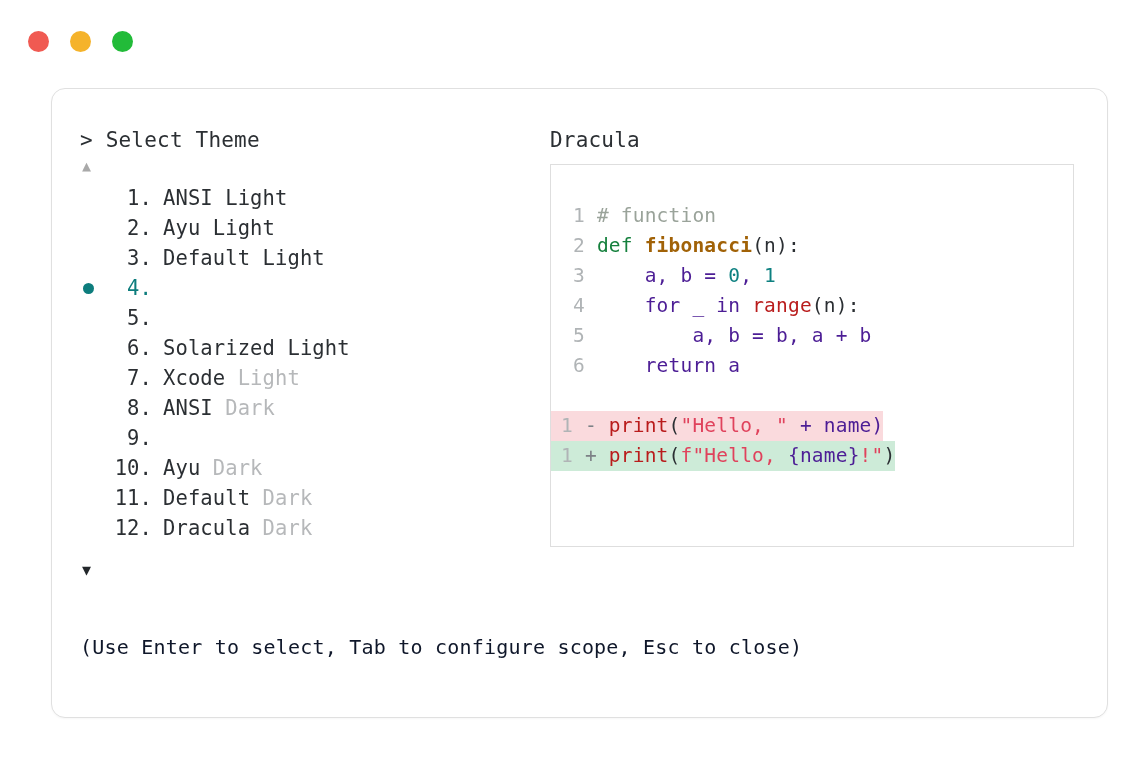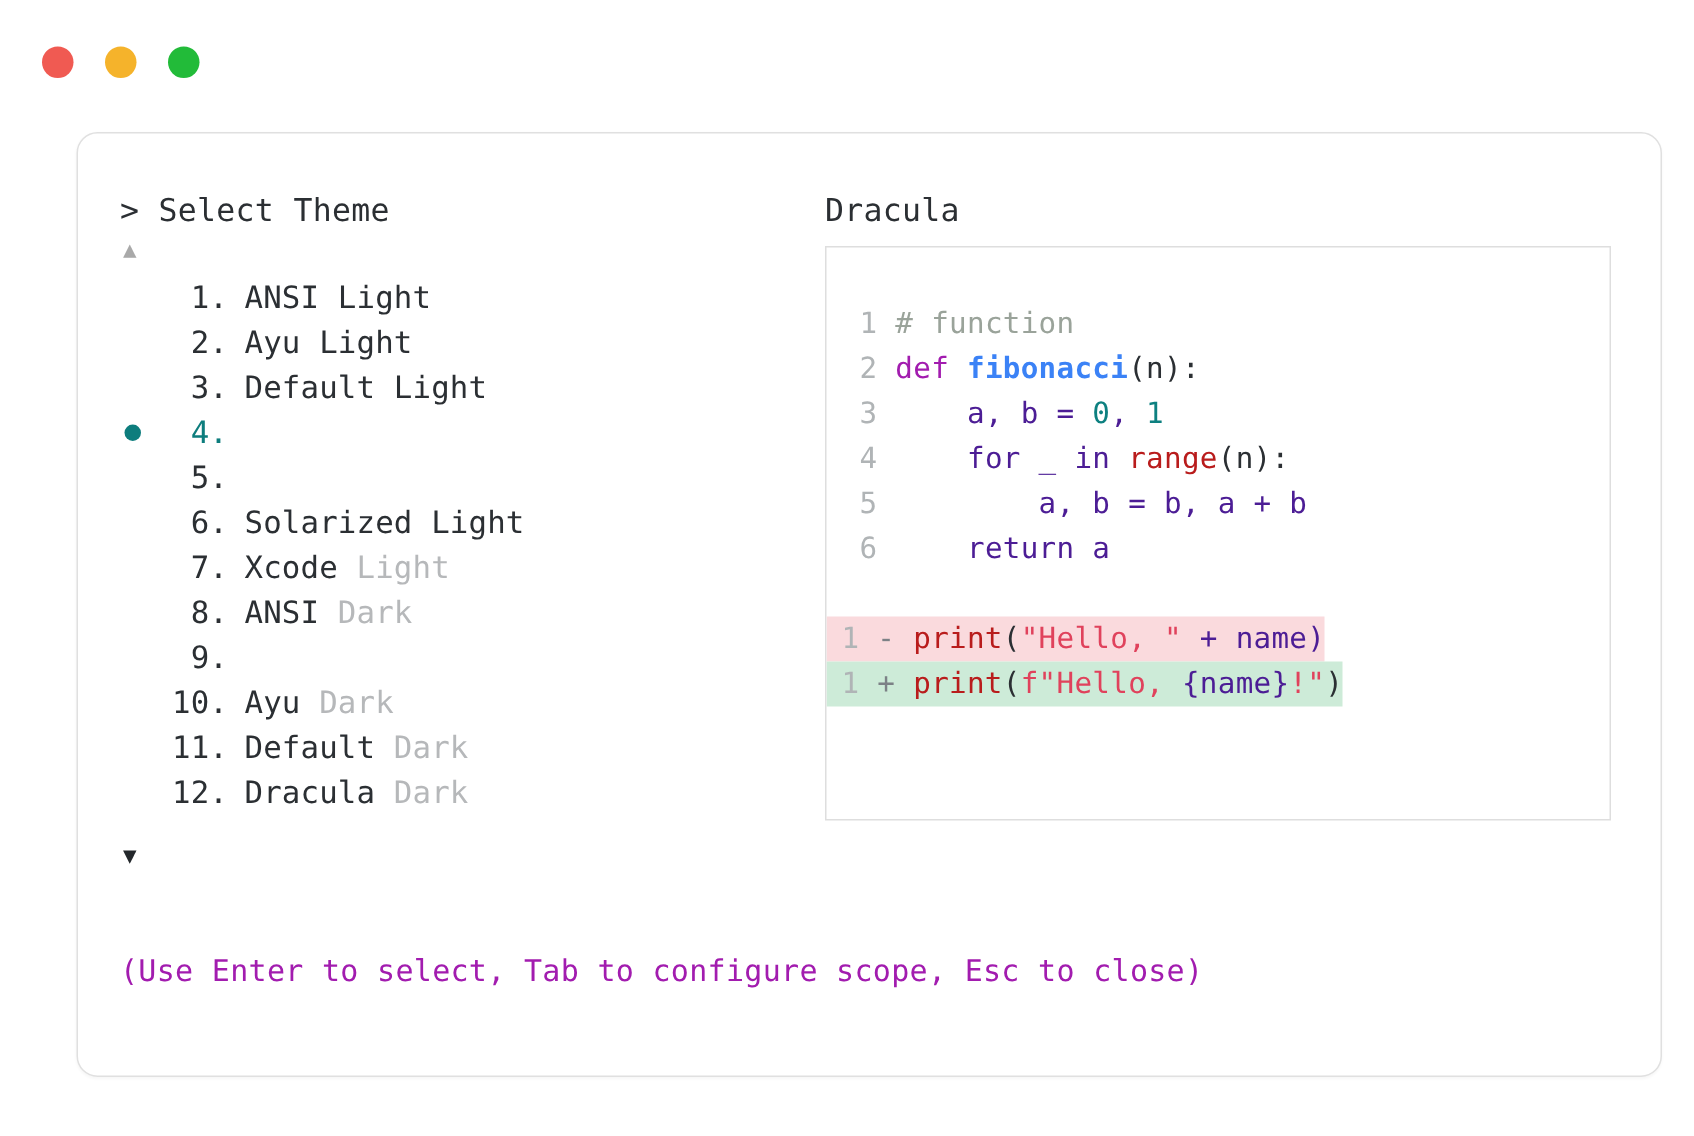--- a/index.html
+++ b/index.html
@@ -161,36 +161,36 @@
     padding-left: 10px;
     display: block;
     width: fit-content;
   }
   .diff-del { background: #fadadd; }
   .diff-add { background: #cdebd8; }
   .diff-sign { color: #7c8186; }
 
   
   .tok-comment { color: #9aa39a; }
-  .tok-kw      { color: #a21caf; }
-  .tok-fn      { color: #3b82f6; font-weight: bold; }
+  .tok-kw      { color: #15803d; }
+  .tok-fn      { color: #a16207; font-weight: bold; }
   .tok-num     { color: #0d8080; }
   .tok-builtin { color: #b91c1c; }
   .tok-plain   { color: #4c1d95; }
   .tok-str     { color: #e0425c; }
   .tok-punct   { color: #2b2f33; }
 
   
   .footer-hint {
     position: absolute;
     left: 28px;
     bottom: 56px;
     font-size: 20px;
     line-height: 28px;
-    color: #a21caf;
+    color: #0f172a;
     letter-spacing: 0.2px;
     white-space: pre;
   }
 </style>
 </head>
 <body>
 
 <div class="traffic-lights">
   <span class="dot" style="background: rgb(240, 90, 82);"></span>
   <span class="dot" style="background: rgb(245, 179, 43);"></span>

